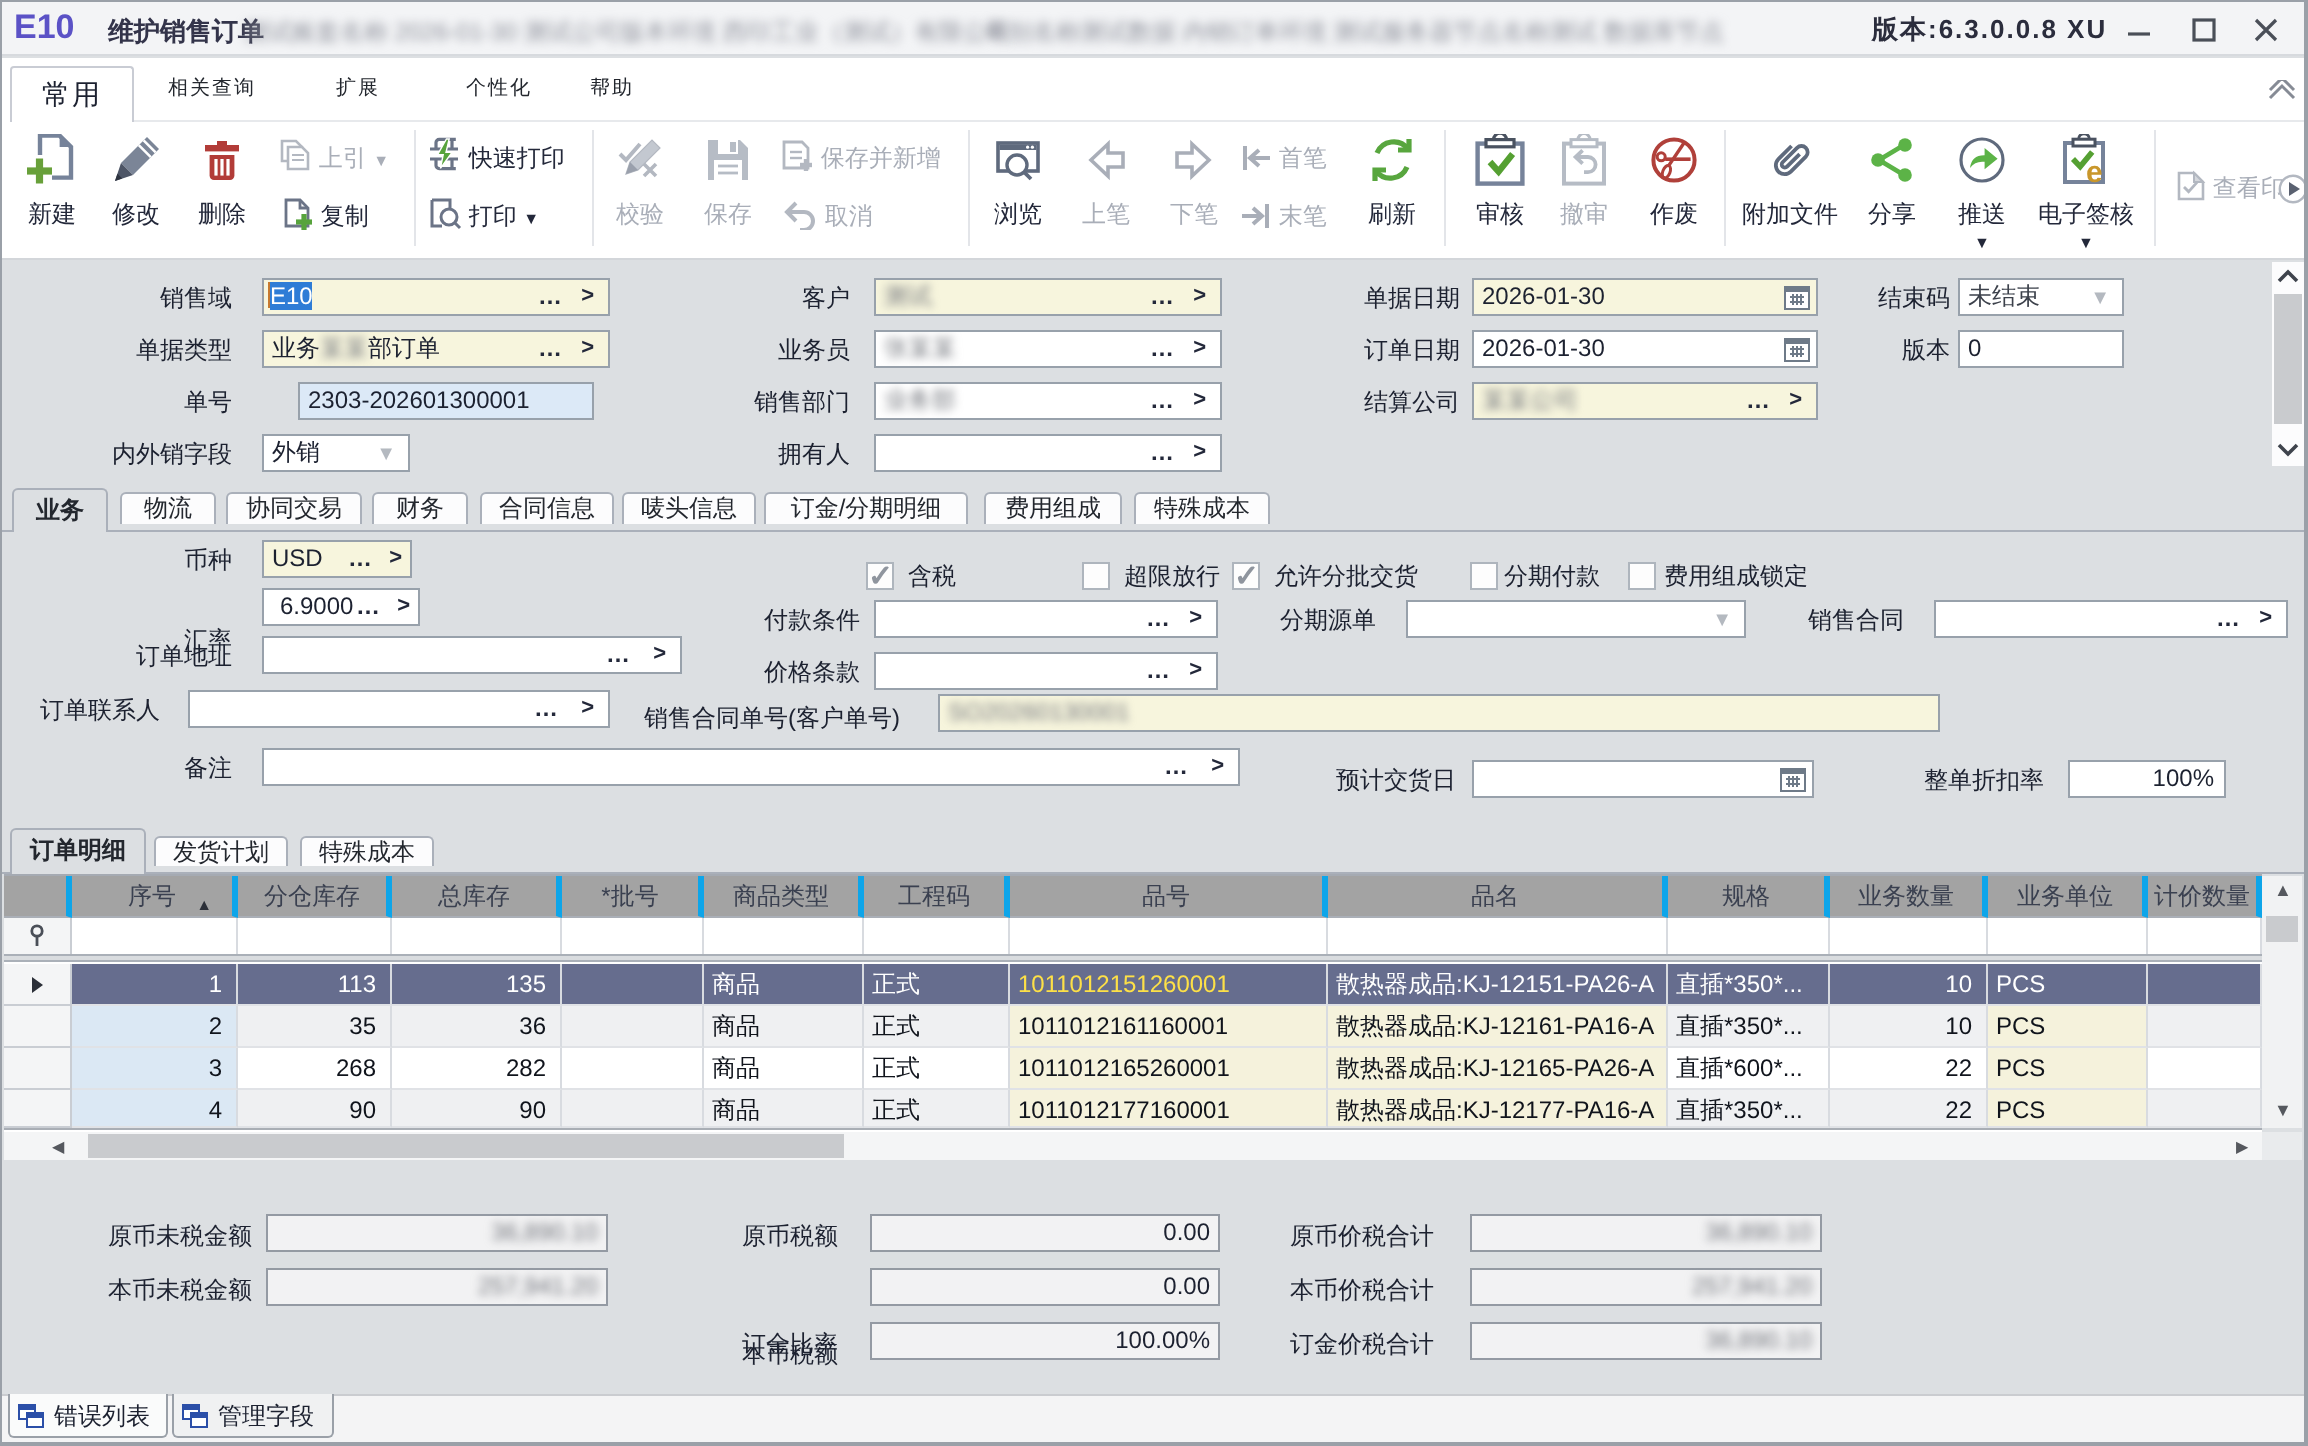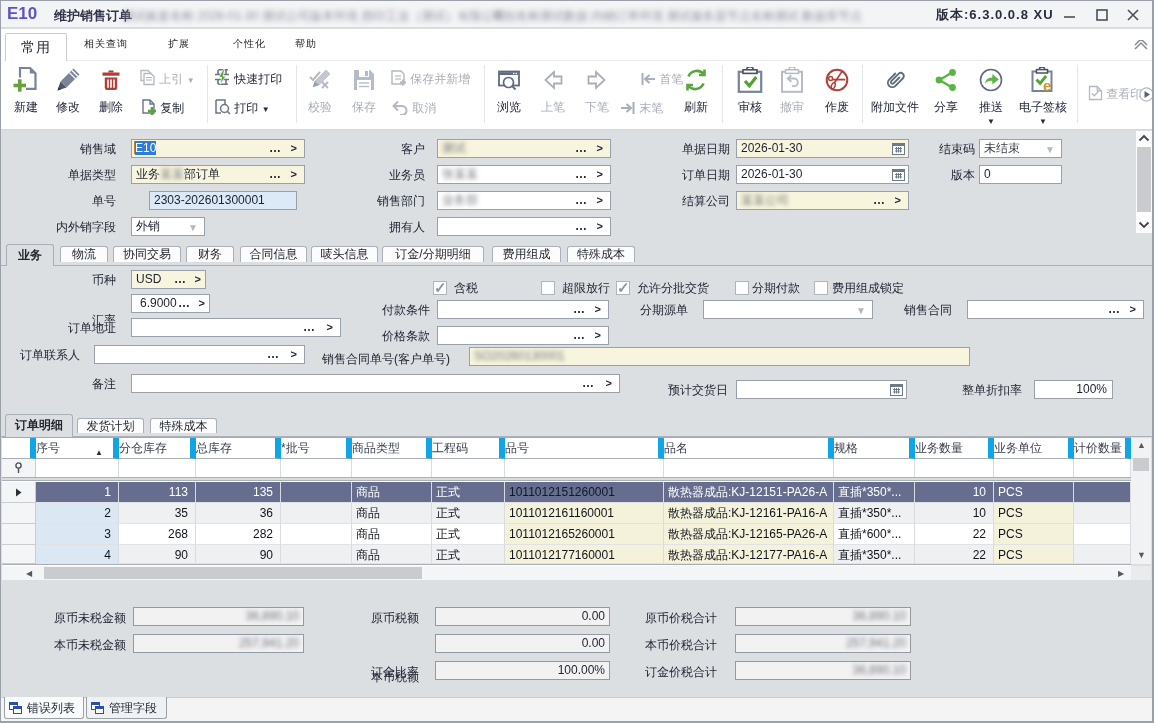--- a/index.html
+++ b/index.html
@@ -39,21 +39,21 @@
 .chev{position:absolute;top:0;color:#23283a;font-weight:bold;font-size:11px;}
 .ddchev{position:absolute;top:1px;color:#b4b9c0;font-size:10px;}
 .cb{position:absolute;width:14px;height:14px;border:1px solid #aeb5bd;background:#fdfdfd;}
 .cb.on:after{content:"✓";position:absolute;left:0px;top:-3px;color:#8f959e;font-size:15px;font-weight:bold;}
 .cblbl{position:absolute;height:14px;line-height:14px;}
 .tab{position:absolute;border:1px solid #aab0ba;border-bottom:none;border-radius:3px 3px 0 0;background:#fcfcfd;text-align:center;color:#23272e;}
 .tab.act{background:#dcdfe2;font-weight:bold;z-index:3;}
 .tabline{position:absolute;height:1px;background:#aab0ba;}
 
 
-.gh{position:absolute;top:1px;height:21px;background:#ffffff;border-right:6px solid #0ea5e9;border-bottom:1px solid #aaafb7;line-height:20px;text-align:left;color:#3a4050;}
+.gh{position:absolute;top:1px;height:21px;background:#a3a3a3;border-right:3px solid #0ea5e9;border-bottom:1px solid #aaafb7;line-height:20px;text-align:center;color:#3a4050;}
 .gc{position:absolute;height:21px;border-right:1px solid #d8dbe0;border-bottom:1px solid #e0e2e6;line-height:20px;overflow:hidden;white-space:nowrap;}
 .num{text-align:right;padding-right:7px;}
 .txl{padding-left:4px;}
 
 
 .sfld{position:absolute;width:175px;height:19px;border:1px solid #949aa3;background:#f2f2f3;line-height:16px;text-align:right;padding-right:4px;}
 
 
 .btab{position:absolute;top:697px;height:22px;border:1px solid #9aa0a8;border-top:none;border-radius:0 0 3px 3px;line-height:22px;}
 .scroll{background:#f2f3f4;}
@@ -202,21 +202,21 @@
         <path d="M14 5 L5.5 13 L14 21 v-4.5 h7.5 v-7 H14 z" fill="none" stroke="#a9aeb8" stroke-width="1.8"></path>
       </svg>
       <span class="lb gray">上笔</span>
     </div>
  <div class="bigbtn" style="left:567px;width:60px;">
       <svg class="ic" width="26" height="26" viewBox="0 0 26 26">
         <path d="M12 5 L20.5 13 L12 21 v-4.5 H4.5 v-7 H12 z" fill="none" stroke="#a9aeb8" stroke-width="1.8"></path>
       </svg>
       <span class="lb gray">下笔</span>
     </div>
- <div class="smbtn gray" style="left:640px;top:66px;"><svg width="16" height="14" viewBox="0 0 16 14">
+ <div class="smbtn gray" style="left:620px;top:66px;"><svg width="16" height="14" viewBox="0 0 16 14">
         <line x1="2.5" y1="1" x2="2.5" y2="13" stroke="#a9aeb8" stroke-width="2"></line>
         <line x1="15" y1="7" x2="6" y2="7" stroke="#a9aeb8" stroke-width="2"></line>
         <path d="M9.5 3 L5 7 L9.5 11" fill="none" stroke="#a9aeb8" stroke-width="2"></path>
       </svg> 首笔</div>
  <div class="smbtn gray" style="left:620px;top:95px;"><svg width="16" height="14" viewBox="0 0 16 14">
         <line x1="13.5" y1="1" x2="13.5" y2="13" stroke="#a9aeb8" stroke-width="2"></line>
         <line x1="1" y1="7" x2="10" y2="7" stroke="#a9aeb8" stroke-width="2"></line>
         <path d="M6.5 3 L11 7 L6.5 11" fill="none" stroke="#a9aeb8" stroke-width="2"></path>
       </svg> 末笔</div>
  <div class="bigbtn" style="left:666px;width:60px;">
@@ -526,21 +526,21 @@
 <div class="abs" style="left:2px;top:477px;width:1129px;height:4px;background:#d9dcdf;border-top:1px solid #aab0b8;border-bottom:1px solid #aab0b8;"></div>
 <div class="gc" style="left:2px;top:482px;width:34px;height:21px;background:#f4f5f6;border-right:1px solid #c9cdd3;border-bottom:1px solid #c9cdd3;text-align:center;"><svg width="7" height="9" viewBox="0 0 7 9" style="margin-top:6px;">
         <path d="M1 0.5 L6.5 4.5 L1 8.5 z" fill="#2b2f38"></path>
       </svg></div>
 <div class="gc num" style="left:36px;top:482px;width:83px;height:21px;background:#666d8e;color:#fff;">1</div>
 <div class="gc num" style="left:119px;top:482px;width:77px;height:21px;background:#666d8e;color:#fff;">113</div>
 <div class="gc num" style="left:196px;top:482px;width:85px;height:21px;background:#666d8e;color:#fff;">135</div>
 <div class="gc num" style="left:281px;top:482px;width:71px;height:21px;background:#666d8e;color:#fff;"></div>
 <div class="gc txl" style="left:352px;top:482px;width:80px;height:21px;background:#666d8e;color:#fff;">商品</div>
 <div class="gc txl" style="left:432px;top:482px;width:73px;height:21px;background:#666d8e;color:#fff;">正式</div>
-<div class="gc txl" style="left:505px;top:482px;width:159px;height:21px;background:#666d8e;color:#0f172a;">1011012151260001</div>
+<div class="gc txl" style="left:505px;top:482px;width:159px;height:21px;background:#666d8e;color:#fde047;">1011012151260001</div>
 <div class="gc txl" style="left:664px;top:482px;width:170px;height:21px;background:#666d8e;color:#fff;">散热器成品:KJ-12151-PA26-A</div>
 <div class="gc txl" style="left:834px;top:482px;width:81px;height:21px;background:#666d8e;color:#fff;">直插*350*...</div>
 <div class="gc num" style="left:915px;top:482px;width:79px;height:21px;background:#666d8e;color:#fff;">10</div>
 <div class="gc txl" style="left:994px;top:482px;width:80px;height:21px;background:#666d8e;color:#fff;">PCS</div>
 <div class="gc txl" style="left:1074px;top:482px;width:57px;height:21px;background:#666d8e;color:#fff;"></div>
 <div class="gc" style="left:2px;top:503px;width:34px;height:21px;background:#f4f5f6;border-right:1px solid #c9cdd3;border-bottom:1px solid #c9cdd3;text-align:center;"></div>
 <div class="gc num" style="left:36px;top:503px;width:83px;height:21px;background:#dbe8f4;color:#10141c;">2</div>
 <div class="gc num" style="left:119px;top:503px;width:77px;height:21px;background:#eff0f2;color:#10141c;">35</div>
 <div class="gc num" style="left:196px;top:503px;width:85px;height:21px;background:#eff0f2;color:#10141c;">36</div>
 <div class="gc num" style="left:281px;top:503px;width:71px;height:21px;background:#eff0f2;color:#10141c;"></div>

